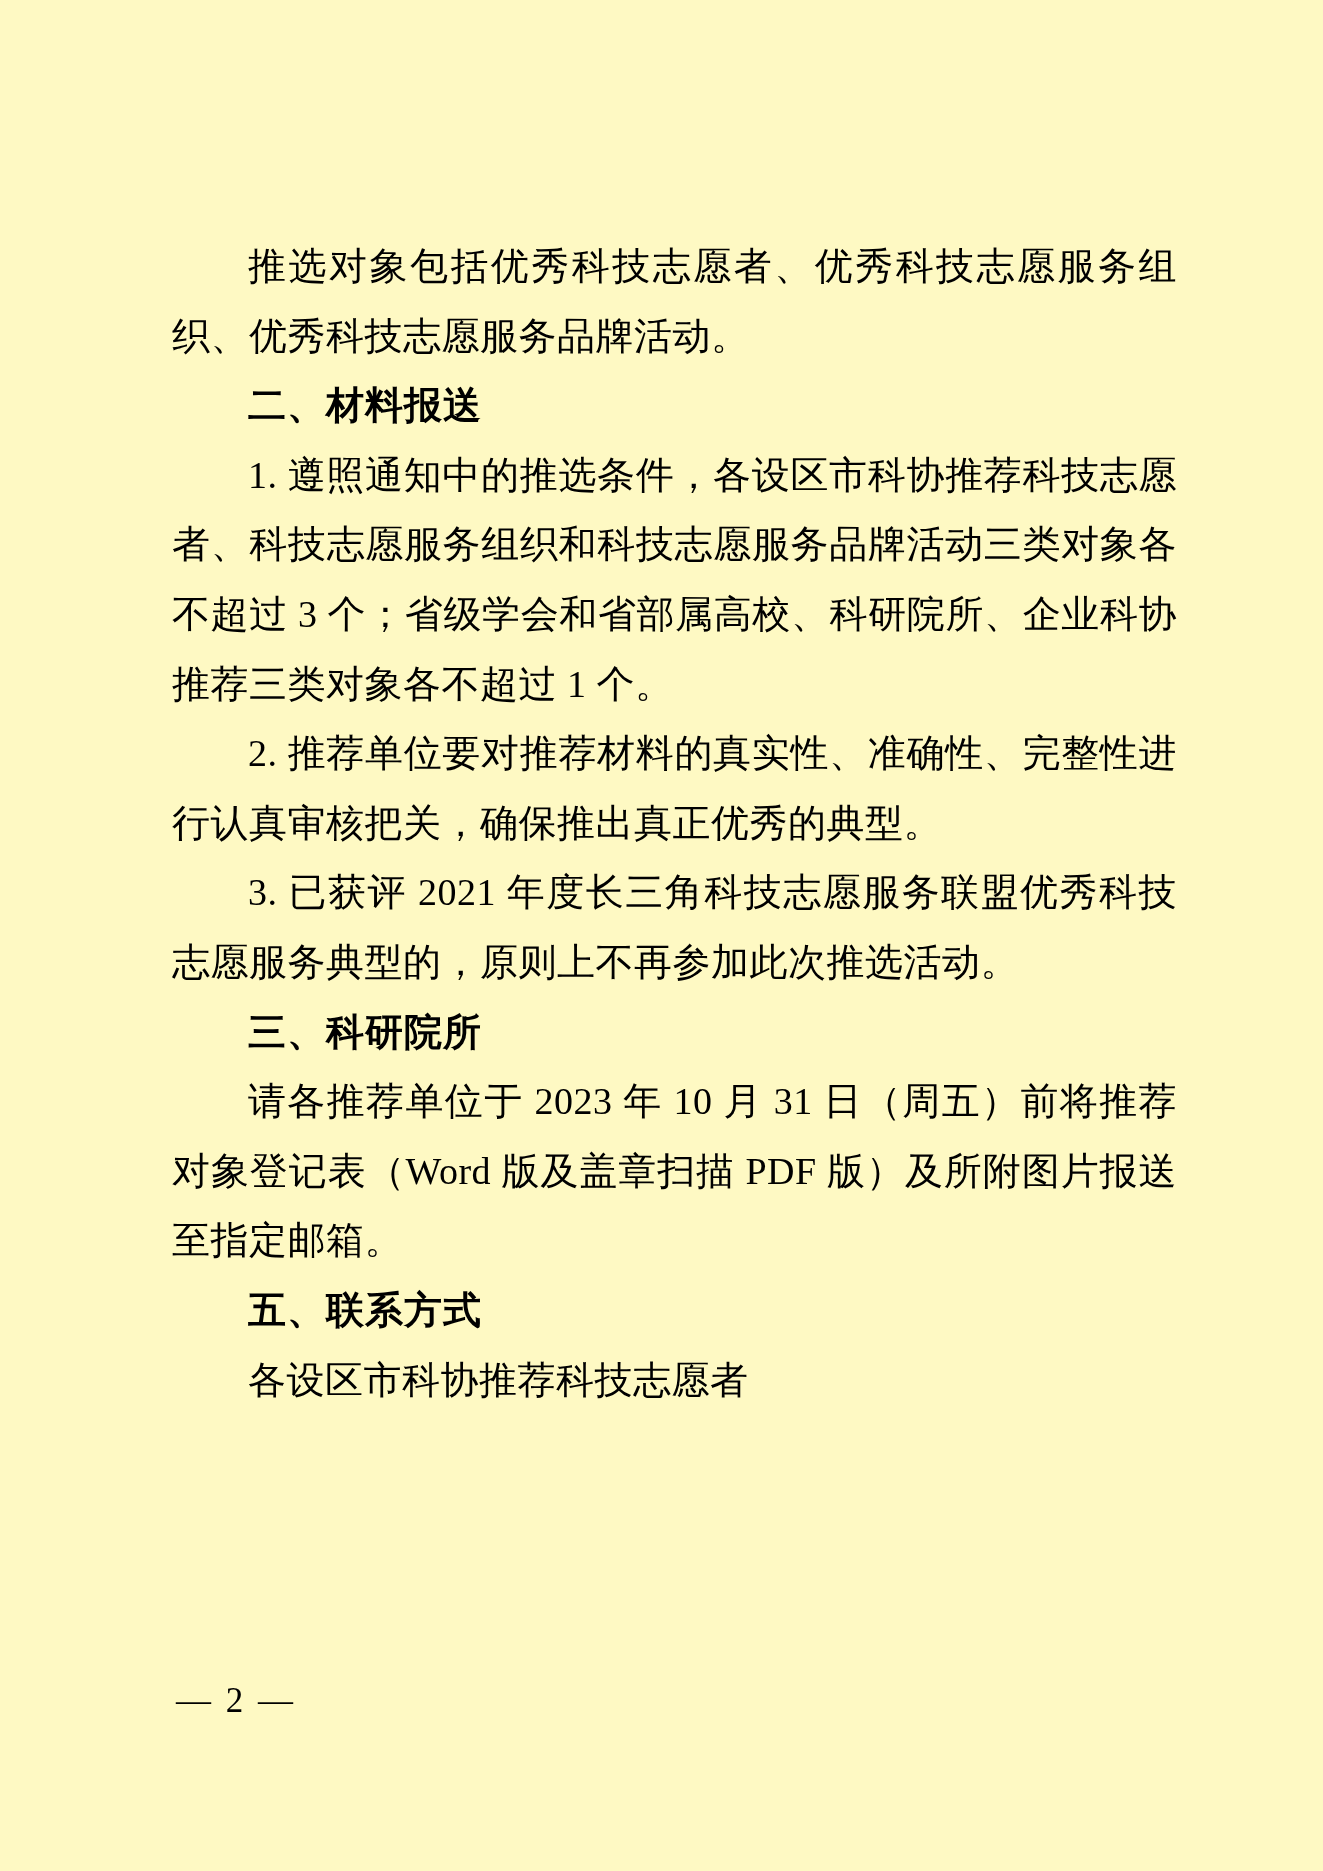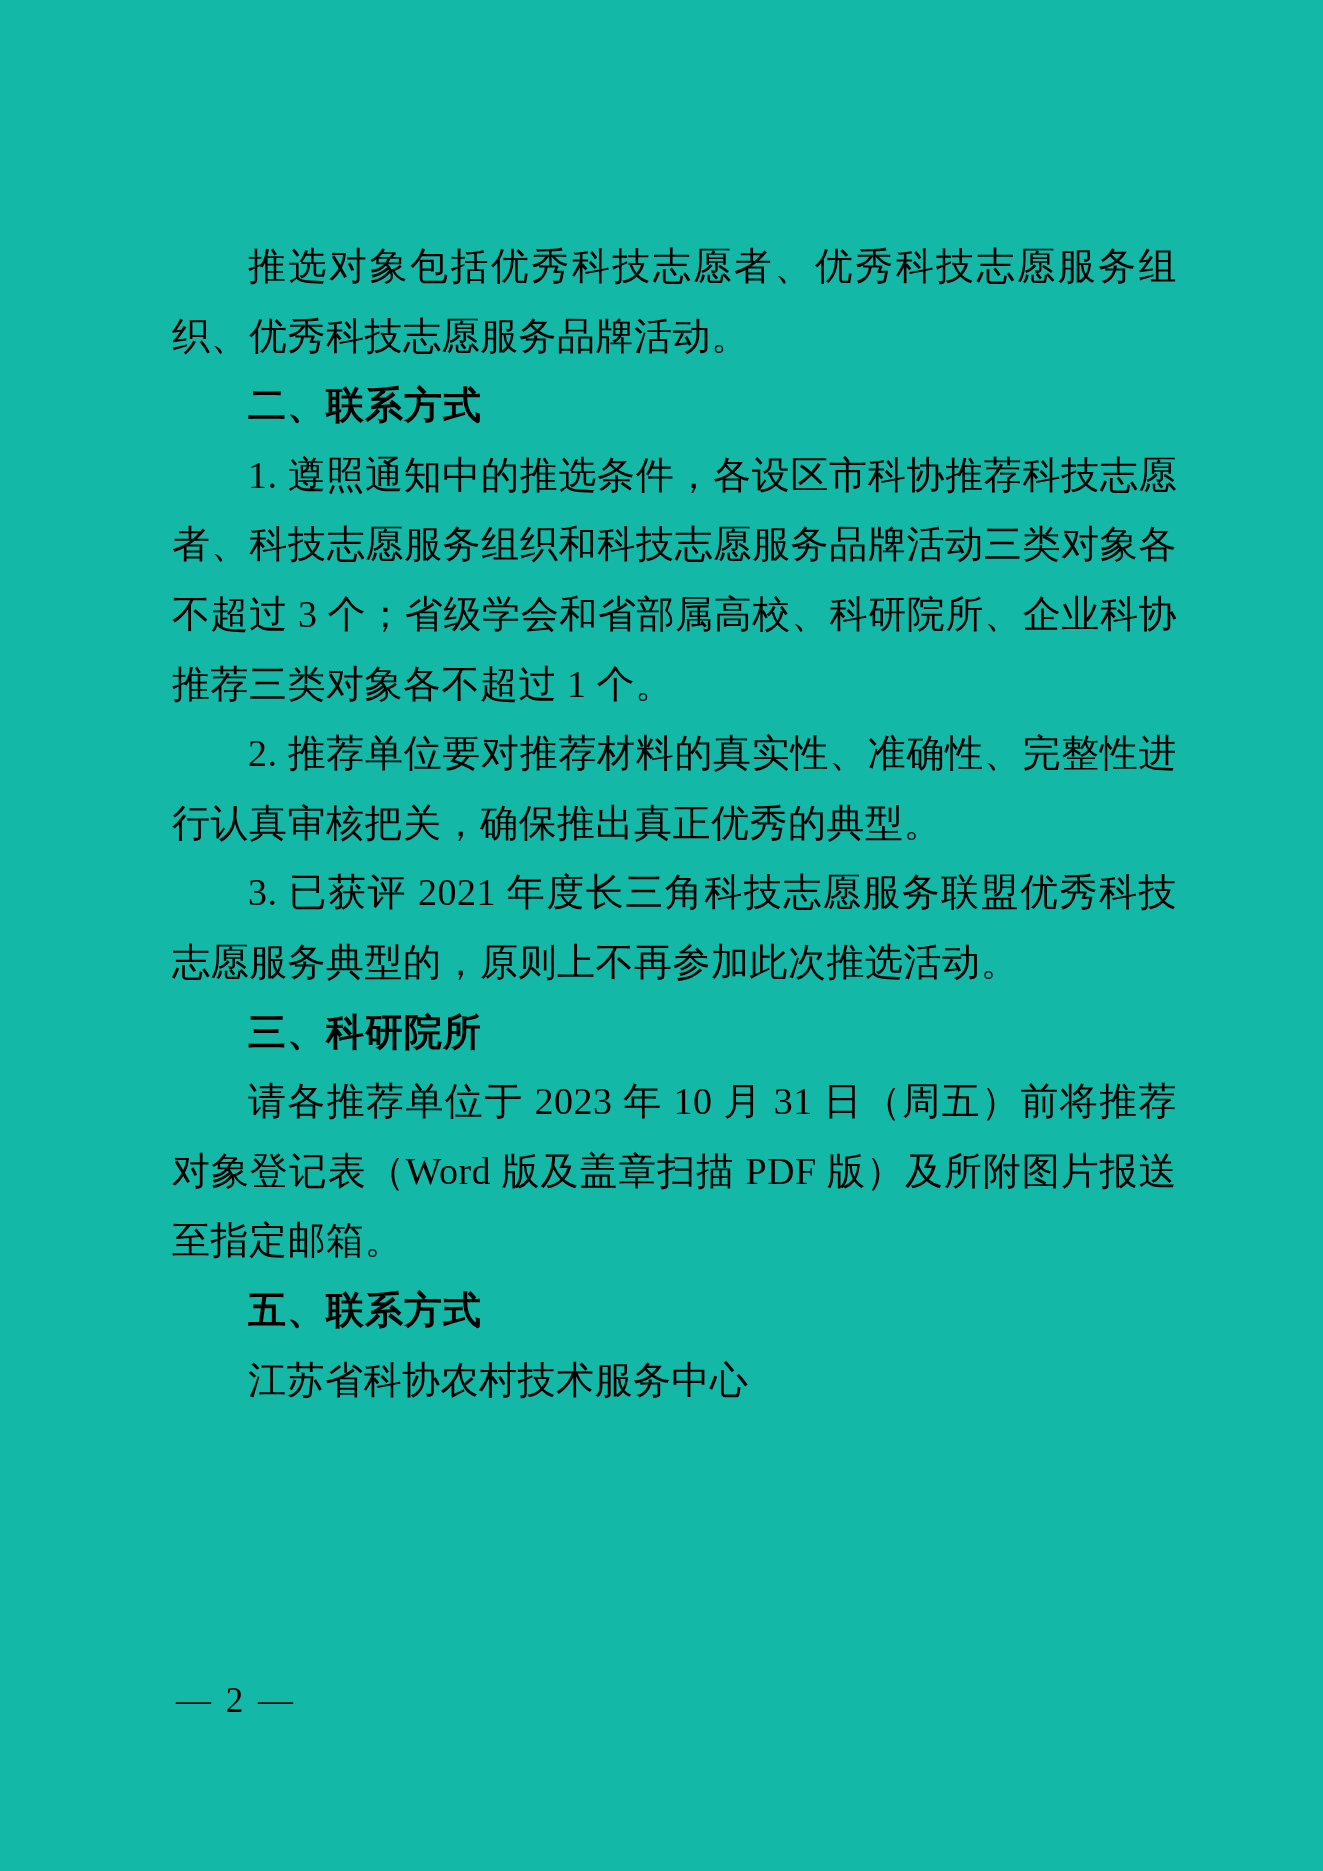--- a/index.html
+++ b/index.html
@@ -4,21 +4,21 @@
 <style>
   html, body {
     margin: 0;
     padding: 0;
     background: #ffffff;
   }
   .page {
     position: relative;
     width: 1323px;
     height: 1871px;
-    background: #14b8a6;
+    background: #fef9c3;
     overflow: hidden;
     font-family: "Liberation Serif", "DejaVu Serif", serif;
     color: #000000;
   }
   .content {
     position: absolute;
     left: 172px;
     top: 232px;
     width: 1005px;
   }
@@ -52,24 +52,24 @@
     color: #000000;
     word-spacing: 6px;
   }
 </style>
 </head>
 <body>
 
 <div class="page">
   <div class="content">
     <p class="para">推选对象包括优秀科技志愿者、优秀科技志愿服务组织、优秀科技志愿服务品牌活动。</p>
-    <p class="hd">二、联系方式</p>
+    <p class="hd">二、材料报送</p>
     <p class="para">1. 遵照通知中的推选条件，各设区市科协推荐科技志愿者、科技志愿服务组织和科技志愿服务品牌活动三类对象各不超过 3 个；省级学会和省部属高校、科研院所、企业科协推荐三类对象各不超过 1 个。</p>
     <p class="para">2. 推荐单位要对推荐材料的真实性、准确性、完整性进行认真审核把关，确保推出真正优秀的典型。</p>
     <p class="para">3. 已获评 2021 年度长三角科技志愿服务联盟优秀科技志愿服务典型的，原则上不再参加此次推选活动。</p>
     <p class="hd">三、科研院所</p>
     <p class="para">请各推荐单位于 2023 年 10 月 31 日（周五）前将推荐对象登记表（Word 版及盖章扫描 PDF 版）及所附图片报送至指定邮箱。</p>
     <p class="hd">五、联系方式</p>
-    <p class="para">江苏省科协农村技术服务中心</p>
+    <p class="para">各设区市科协推荐科技志愿者</p>
   </div>
 
   <div class="footer">— 2 —</div>
 </div>
 
 </body></html>

